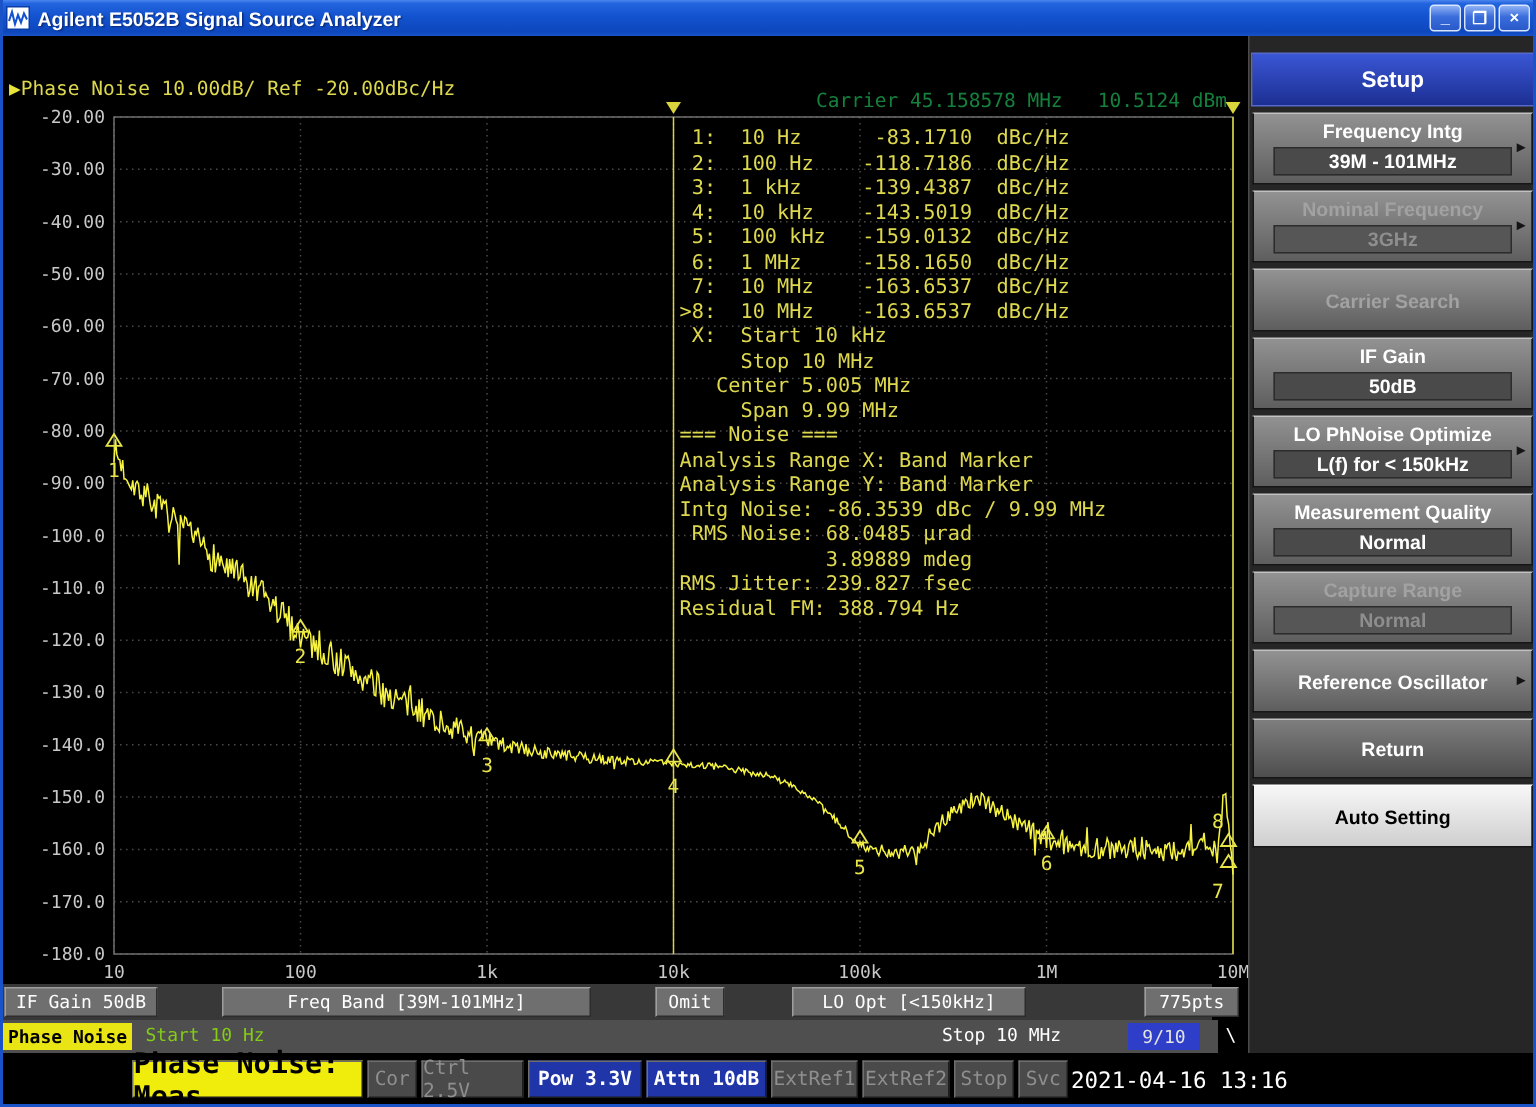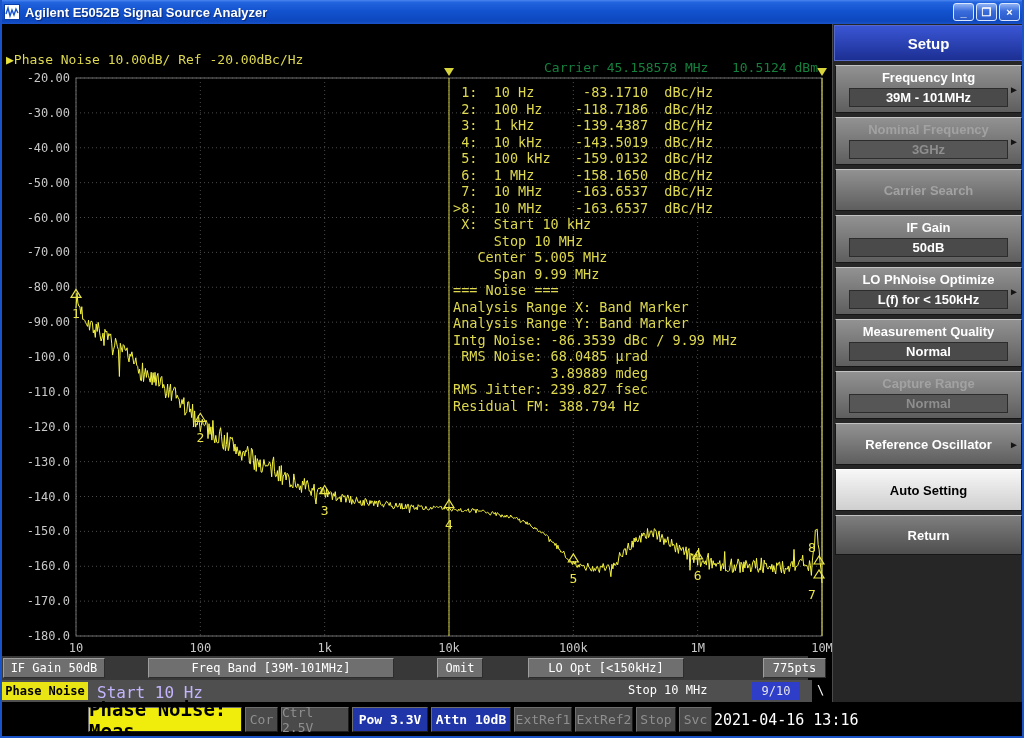--- a/index.html
+++ b/index.html
@@ -24,21 +24,21 @@
   .plot-header .ptr { color:#e8e43a; }
   .carrier { position:absolute; right:14px; top:36px; color:#15803d; font-size:13px; white-space:pre; }
   .readout { position:absolute; left:453px; top:60px; color:#ddd84e; font-size:13.5px;
              line-height:16.5px; white-space:pre; }
   #plot-svg { position:absolute; left:0; top:0; }
 
   
   .menu { position:absolute; left:832px; top:24px; width:192px; height:678px;
           background:#262626; border-left:1px solid #4a4a4a;
           font-family:"Liberation Sans",sans-serif; }
-  .menu-header { height:36px; margin:1px 1px 0; background:linear-gradient(#3a56d4,#1c2f93);
+  .menu-header { height:36px; margin:11px 1px 0; background:linear-gradient(#3a56d4,#1c2f93);
     color:#fff; font:bold 15px "Liberation Sans",sans-serif;
     display:flex; align-items:center; justify-content:center; border:1px solid #5668c8; }
   .menu-item { margin:4px 2px 0; position:relative; color:#fff;
     background:linear-gradient(#929292,#5e5e5e); border:1px solid #161616; border-top-color:#c2c2c2; }
   .menu-item.two { height:48px; }
   .menu-item.one { height:42px; display:flex; align-items:center; justify-content:center; }
   .menu-item.ret { height:40px; background:linear-gradient(#7e7e7e,#4e4e4e); }
   .mi-label { text-align:center; font:bold 13px "Liberation Sans",sans-serif; padding-top:4px; }
   .menu-item.one .mi-label { padding-top:0; }
   .mi-value { margin:3px 13px 0; height:19px; background:#4a4a4a; border:1px solid #2c2c2c;
@@ -58,21 +58,21 @@
   [data-name="status1-freqband"] { left:148px; width:246px; }
   [data-name="status1-omit"]     { left:437px; width:46px;  }
   [data-name="status1-loopt"]    { left:528px; width:156px; }
   [data-name="status1-points"]   { left:763px; width:63px;  }
 
   
   .row2 { position:absolute; left:0; top:680px; width:832px; height:22px; background:#000; }
   .row2-bar { position:absolute; left:0; top:0; width:812px; height:22px; background:#4f4f4f; }
   .mode-tab { position:absolute; left:2px; top:2px; width:86px; height:18px; background:#e9e414;
     color:#000; font-weight:bold; font-size:12px; display:flex; align-items:center; justify-content:center; }
-  .r2-start { position:absolute; left:97px; top:3px; color:#c4b5fd; font-size:16px; }
+  .r2-start { position:absolute; left:97px; top:3px; color:#84cc16; font-size:12px; }
   .r2-stop  { position:absolute; left:628px; top:3px; color:#fff; font-size:12px; }
   .r2-page  { position:absolute; left:752px; top:2px; width:48px; height:18px; background:#2e3ec9;
     color:#e5e5e5; font-size:12px; display:flex; align-items:center; justify-content:center; }
   .r2-tail  { position:absolute; left:817px; top:3px; color:#fff; font-size:12px; }
 
   
   .bottombar { position:absolute; left:0; top:702px; width:1024px; height:36px; background:#000; }
   .bb-item { position:absolute; top:5px; height:25px; font-size:13px;
     display:flex; align-items:center; justify-content:center;
     border:1px solid #6e6e6e; border-bottom-color:#1d1d1d; border-right-color:#1d1d1d; }
@@ -239,25 +239,25 @@
           <div class="mi-value" data-name="menu-item-value">Normal</div>
         </div>
         <div class="menu-item two disabled" data-name="menu-item-capture-range">
           <div class="mi-label" data-name="menu-item-label">Capture Range</div>
           <div class="mi-value" data-name="menu-item-value">Normal</div>
         </div>
         <div class="menu-item one" data-name="menu-item-reference-oscillator">
           <div class="mi-label" data-name="menu-item-label">Reference Oscillator</div>
           <span class="mi-arrow" data-name="submenu-arrow-icon">►</span>
         </div>
+        <div class="menu-item one ret" data-name="menu-item-return">
+          <div class="mi-label" data-name="menu-item-label">Return</div>
+        </div>
         <div class="menu-item one light" data-name="menu-item-auto-setting">
           <div class="mi-label" data-name="menu-item-label">Auto Setting</div>
-        </div>
-        <div class="menu-item one ret" data-name="menu-item-return">
-          <div class="mi-label" data-name="menu-item-label">Return</div>
         </div>
       </div>
   </div>
 
   <div class="row1" data-name="measurement-status-row" id="status-row1">
       <span class="sr1-box" data-name="status1-ifgain">IF Gain 50dB</span>
       <span class="sr1-box" data-name="status1-freqband">Freq Band [39M-101MHz]</span>
       <span class="sr1-box" data-name="status1-omit">Omit</span>
       <span class="sr1-box" data-name="status1-loopt">LO Opt [&lt;150kHz]</span>
       <span class="sr1-box" data-name="status1-points">775pts</span>

